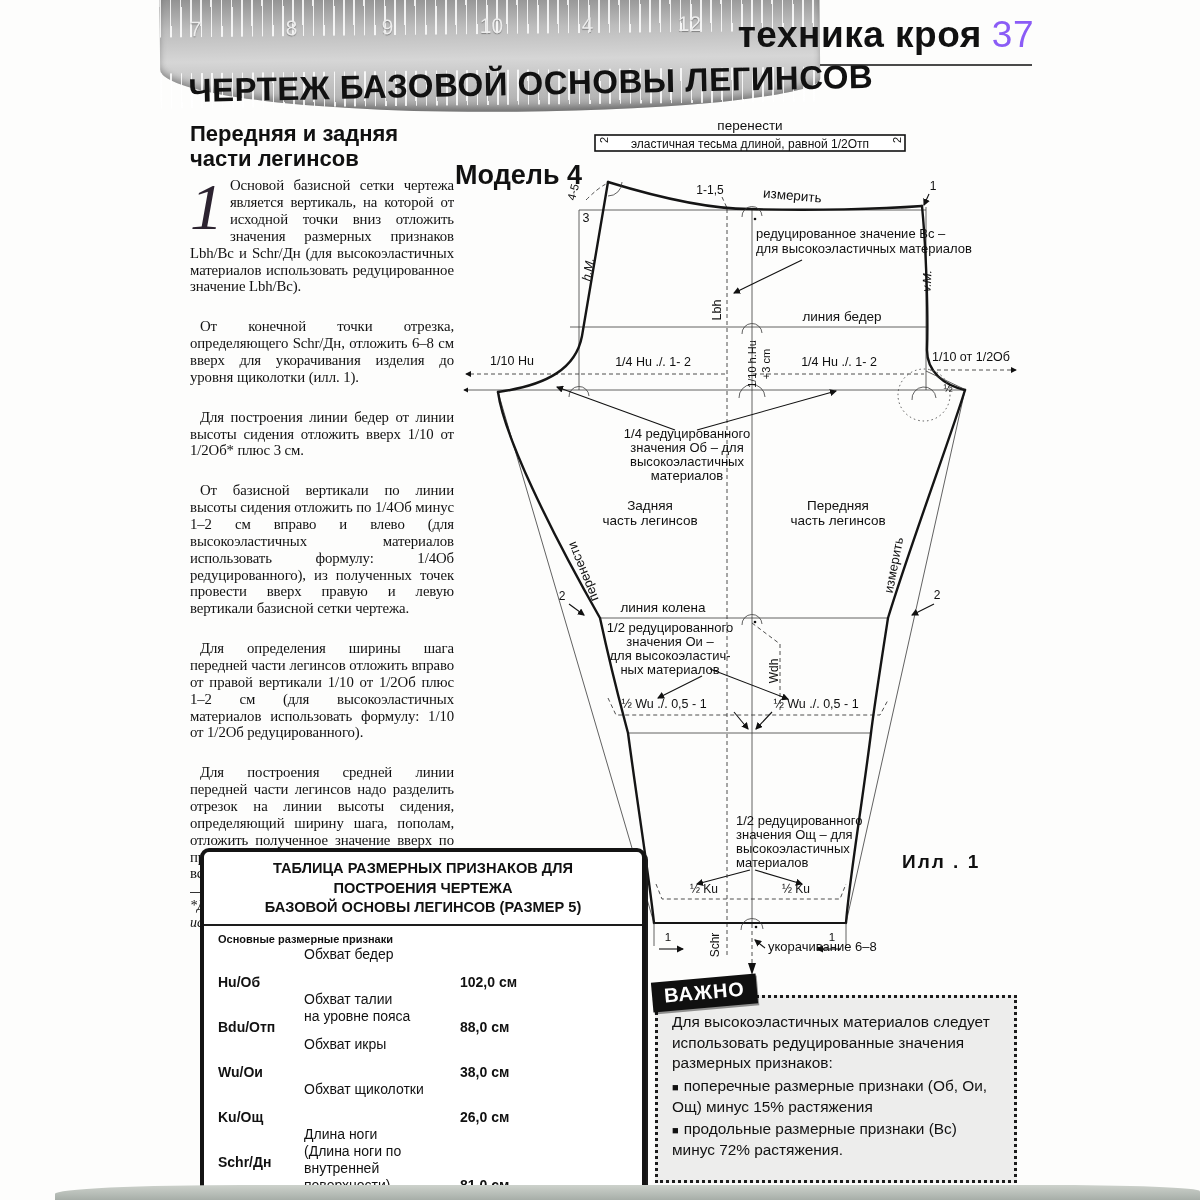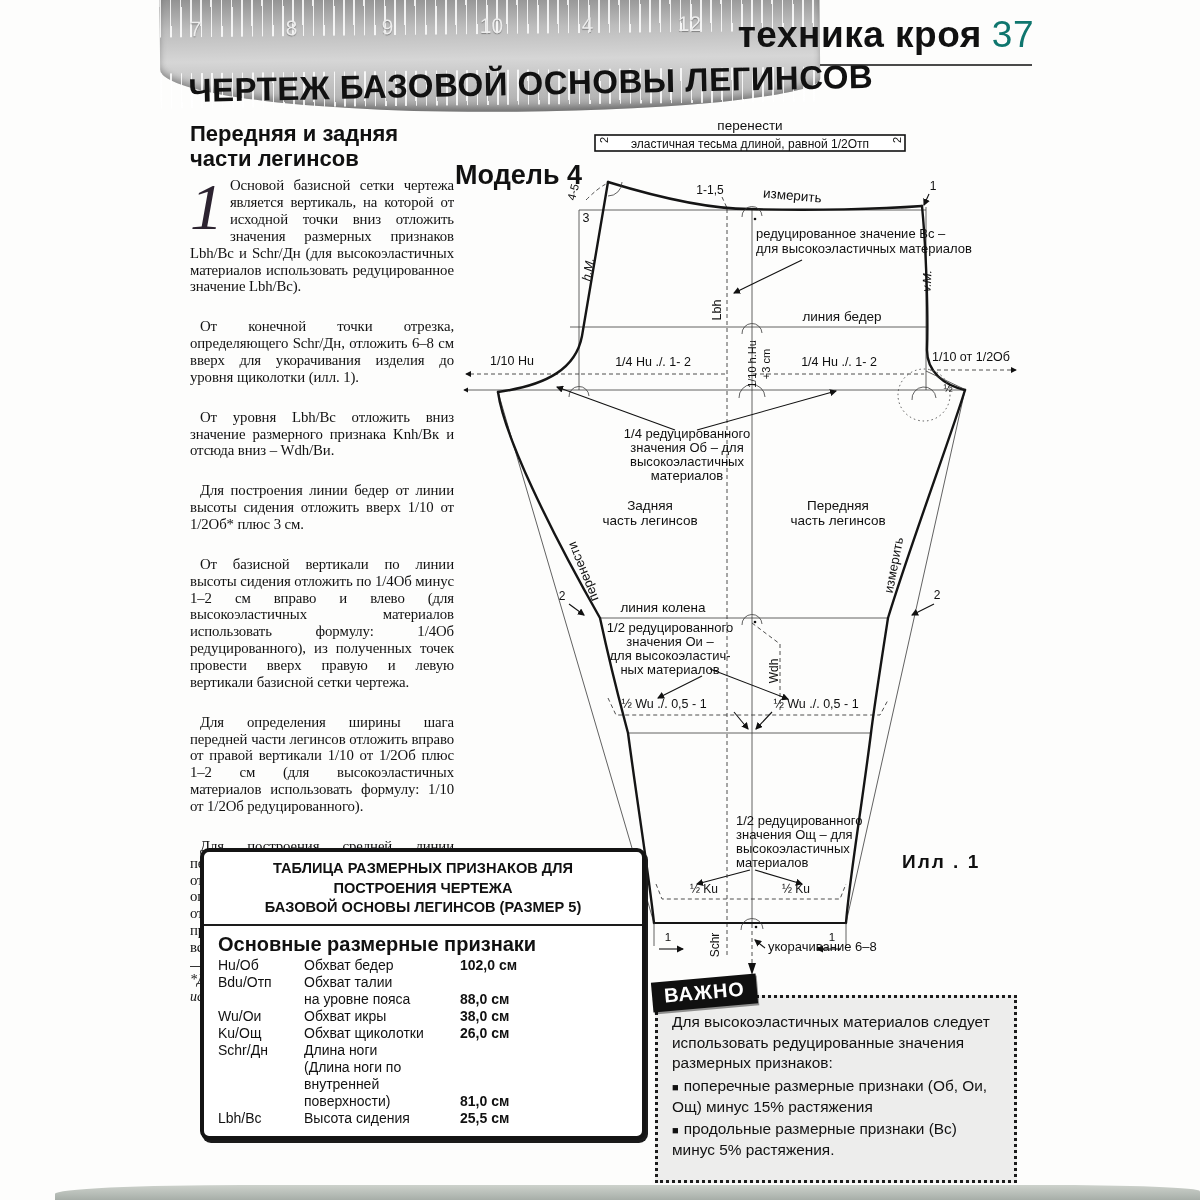--- a/index.html
+++ b/index.html
@@ -7,42 +7,42 @@
   .abs{position:absolute;}
 
   
   .tape{left:160px;top:-6px;width:660px;height:118px;background:linear-gradient(180deg,#8f8f8f 0%,#bdbdbd 28%,#d6d6d6 55%,#b5b5b5 88%,#9b9b9b 100%);border-radius:0 0 46% 54% / 0 0 30px 46px;transform:rotate(-0.6deg);box-shadow:inset 0 -4px 6px rgba(0,0,0,.28);}
   .tape .ticks-top,.tape .ticks-bot{position:absolute;left:0;right:0;background:repeating-linear-gradient(90deg,rgba(255,255,255,.85) 0 1.6px,transparent 1.6px 10.2px);}
   .tape .ticks-top{top:0;height:34%;}
   .tape .ticks-bot{bottom:6%;height:30%;}
   .tape .num{position:absolute;top:20px;color:#ededed;font-size:21px;text-shadow:0 1px 1px rgba(0,0,0,.35);}
 
   .kicker{left:728px;top:14px;width:306px;text-align:right;font-size:37px;font-weight:bold;letter-spacing:.5px;white-space:nowrap;}
-  .kicker .pagenum{font-weight:normal;color:#0f766e;margin-left:10px;}
+  .kicker .pagenum{font-weight:normal;color:#8b5cf6;margin-left:10px;}
   .kicker-rule{left:820px;top:64px;width:212px;height:2px;background:#4a4a4a;}
 
   .main-title{left:188px;top:72px;width:640px;font-size:33px;font-weight:bold;letter-spacing:.5px;transform:rotate(-1.2deg);transform-origin:left top;white-space:nowrap;}
 
   
   .article{left:190px;top:122px;width:264px;}
   .article h3{margin:0 0 6px 0;font-size:22px;line-height:1.12;}
   .article p{margin:2px 0;font-family:"Liberation Serif",serif;font-size:14.8px;line-height:1.14;text-align:justify;letter-spacing:-.1px;}
   .article p.ind{text-indent:10px;margin-top:23px;}
   .dropcap{float:left;font-family:"Liberation Serif",serif;font-style:italic;font-size:66px;line-height:.82;margin:3px 7px 0 0;color:#2c2330;}
   .footnote{margin-top:10px;border-top:1.6px solid #333;padding-top:5px;font-family:"Liberation Serif",serif;font-style:italic;font-size:14px;line-height:1.2;}
 
   .model-label{left:455px;top:160px;font-size:27px;font-weight:bold;}
 
   
   .mtable{left:200px;top:848px;width:438px;border:4px solid #141414;border-radius:9px;background:#fff;box-shadow:2px 3px 0 #1b1b1b;}
   .mtable .ttitle{padding:7px 16px 6px;border-bottom:2px solid #1d1d1d;text-align:center;font-weight:bold;font-size:14.6px;line-height:1.35;}
   .mtable .tbody{padding:7px 10px 10px 14px;}
-  .mtable .tsub{font-weight:bold;font-size:20px;margin-bottom:1px;}
+  .mtable .tsub{font-weight:bold;font-size:11px;margin-bottom:1px;}
   .trow{display:grid;grid-template-columns:82px 152px 84px 1fr;column-gap:4px;font-size:14px;line-height:1.21;}
-  .tcode{font-weight:normal;align-self:start;}
+  .tcode{font-weight:bold;align-self:start;margin-top:28px;}
   .tval{font-weight:bold;align-self:end;white-space:nowrap;}
   .tform{align-self:end;font-size:12.8px;white-space:nowrap;}
 
   
   .important{left:655px;top:995px;width:330px;height:168px;background:#ededec;border:3px dotted #1c1c1c;padding:14px 12px 0 14px;}
   .badge{position:absolute;top:-20px;left:-6px;background:#101010;color:#fff;font-weight:bold;font-size:20px;letter-spacing:1px;padding:3px 12px 4px;transform:rotate(-5deg);box-shadow:1px 2px 0 rgba(0,0,0,.4);}
   .important .itext{font-size:15.4px;line-height:1.34;}
   .important .ibullet{margin-top:2px;font-size:15.4px;line-height:1.34;}
   .bullet-glyph{font-size:11px;margin-right:5px;}
 
@@ -76,21 +76,20 @@
   <span>техника кроя</span><span class="pagenum">37</span>
 </div>
 <div class="abs kicker-rule"></div>
 
 <div class="abs main-title">ЧЕРТЕЖ БАЗОВОЙ ОСНОВЫ ЛЕГИНСОВ</div>
 
 <div class="abs article">
   <h3>Передняя и задняя части легинсов</h3>
   <p><span class="dropcap">1</span><span>Основой базисной сетки чертежа является вертикаль, на которой от исходной точки вниз отложить значения размерных признаков Lbh/Вс и Schr/Дн (для высокоэластичных материалов использовать редуцированное значение Lbh/Вс).</span></p>
   <p class="ind">От конечной точки отрезка, определяющего Schr/Дн, отложить 6–8 см вверх для укорачивания изделия до уровня щиколотки (илл. 1).</p>
-  <p class="ind">От уровня Lbh/Вс отложить вниз значение размерного признака Knh/Вк и отсюда вниз – Wdh/Ви.</p>
   <p class="ind">Для построения линии бедер от линии высоты сидения отложить вверх 1/10 от 1/2Об* плюс 3 см.</p>
   <p class="ind">От базисной вертикали по линии высоты сидения отложить по 1/4Об минус 1–2 см вправо и влево (для высокоэластичных материалов использовать формулу: 1/4Об редуцированного), из полученных точек провести вверх правую и левую вертикали базисной сетки чертежа.</p>
   <p class="ind">Для определения ширины шага передней части легинсов отложить вправо от правой вертикали 1/10 от 1/2Об плюс 1–2 см (для высокоэластичных материалов использовать формулу: 1/10 от 1/2Об редуцированного).</p>
   <p class="ind">Для построения средней линии передней части легинсов надо разделить отрезок на линии высоты сидения, определяющий ширину шага, пополам, отложить полученное значение вверх по правой вертикали и начертить вспомогательную линию.</p>
   <div class="footnote">*Для высокоэластичных материалов использовать редуцированное значение Об.</div>
 </div>
 
 <div class="abs model-label">Модель 4</div>
 
 <svg class="abs" style="left:450px;top:118px;" width="600" height="870" viewBox="0 0 600 870">
@@ -281,16 +280,16 @@
       <div class="tform"></div>
     </div>
 
   </div>
 </div>
 
 <div class="abs important">
   <div class="badge">ВАЖНО</div>
   <div class="itext">Для высокоэластичных материалов следует использовать редуцированные значения размерных признаков:</div>
   <div class="ibullet"><span class="bullet-glyph">■</span><span>поперечные размерные признаки (Об, Ои, Ощ) минус 15% растяжения</span></div>
-  <div class="ibullet"><span class="bullet-glyph">■</span><span>продольные размерные признаки (Вс) минус 5% растяжения.</span></div>
+  <div class="ibullet"><span class="bullet-glyph">■</span><span>продольные размерные признаки (Вс) минус 72% растяжения.</span></div>
 </div>
 
 <div class="abs page-bottom"></div>
 
 </body></html>

